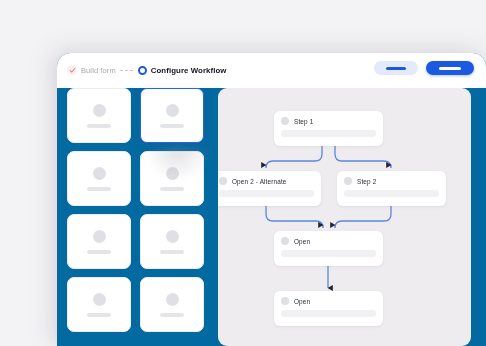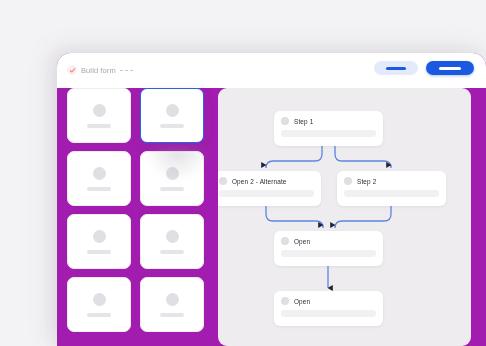--- a/index.html
+++ b/index.html
@@ -7,21 +7,21 @@
     width:486px;height:346px;overflow:hidden;
     background:#f3f2f4;
     font-family:"Liberation Sans", sans-serif;
     -webkit-font-smoothing:antialiased;
   }
   .stage{position:relative;width:486px;height:346px;}
 
   
   .app-window{
     position:absolute;left:57px;top:53px;width:429px;height:293px;
-    background:#a21caf;
+    background:#0369a1;
     border-radius:14px 14px 0 0;
     box-shadow:-6px -4px 24px rgba(120,115,130,.16), 0 2px 14px rgba(120,115,130,.10);
     overflow:hidden;
   }
 
   
   .app-header{
     position:absolute;left:0;top:0;width:429px;height:35px;
     background:#fff;
   }
@@ -138,20 +138,24 @@
           <span class="check-badge">
             <svg width="7" height="7" viewBox="0 0 10 10">
               <path d="M1.8 5.2 L3.8 7.2 L8.2 2.4" fill="none" stroke="#e8838a" stroke-width="1.5" stroke-linecap="round" stroke-linejoin="round"></path>
             </svg>
           </span>
           <span class="step-label-done">Build form</span>
         </div>
 
         <span class="step-dash"></span>
 
+        <div class="step">
+          <span class="ring-icon"></span>
+          <span class="step-label-active">Configure Workflow</span>
+        </div>
 
       </div>
 
       <div class="header-actions">
         <button class="btn btn-secondary">
           <span class="bar"></span>
         </button>
         <button class="btn btn-primary">
           <span class="bar"></span>
         </button>

